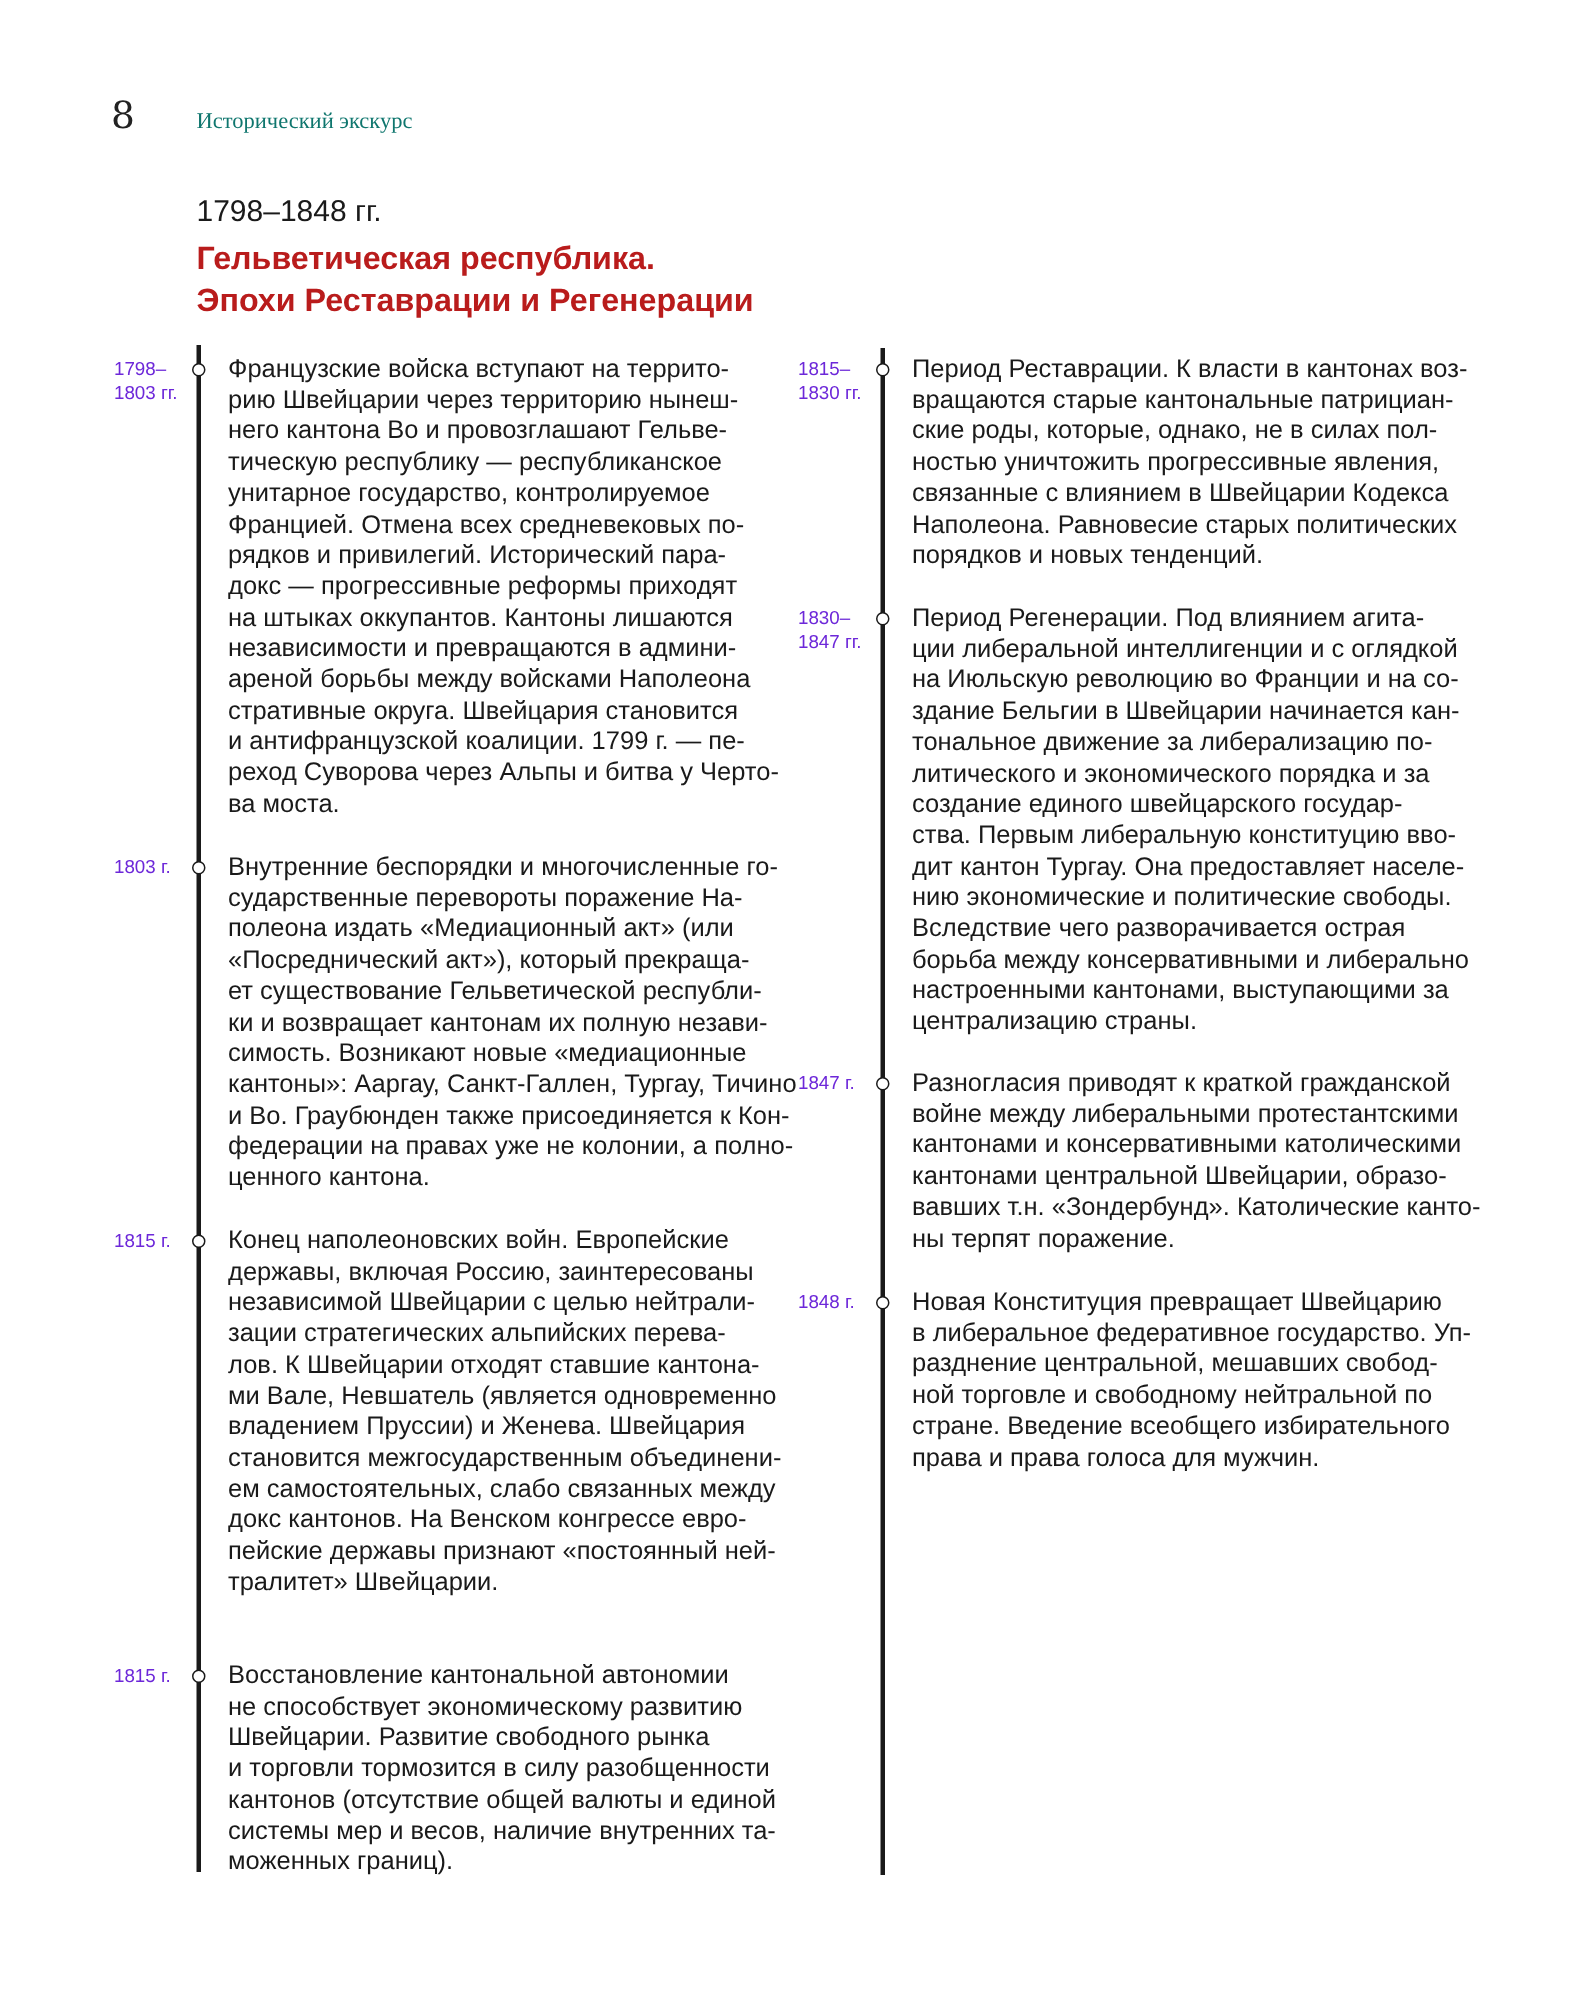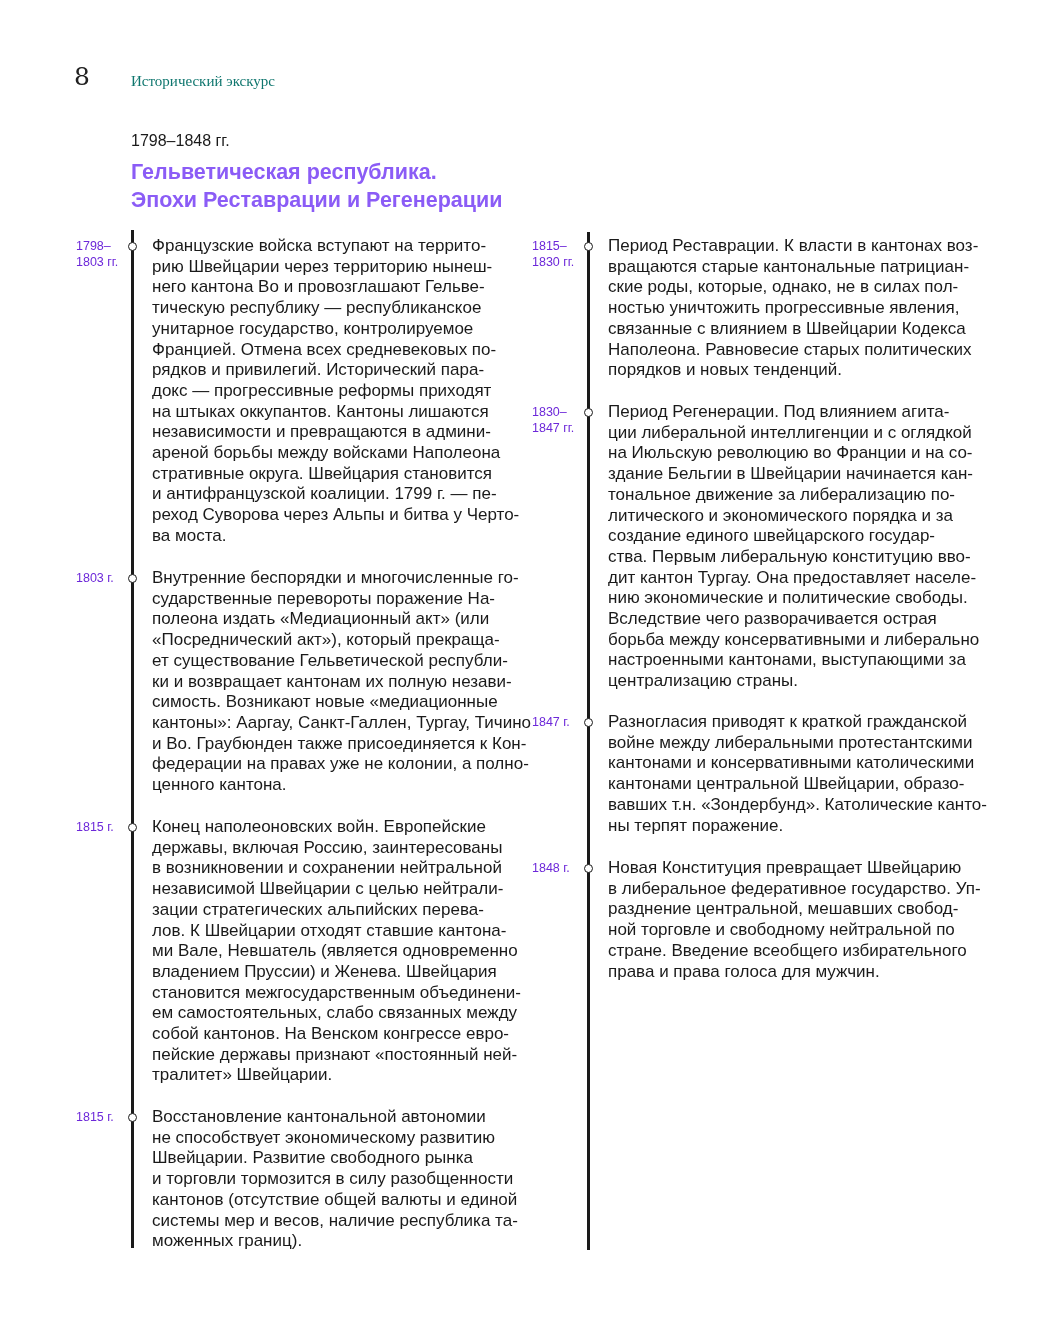--- a/index.html
+++ b/index.html
@@ -1,20 +1,20 @@
 <!DOCTYPE html>
 <html><head>
 <meta charset="utf-8">
 <style>
   html, body { margin: 0; padding: 0; background: #ffffff; }
   body { width: 1060px; height: 1336px; position: relative; overflow: hidden; color: #1a1a1a; }
   .page-number { position: absolute; left: 74px; top: 62px; font-family: "DejaVu Serif", serif; font-size: 25px; line-height: 30px; color: #222; }
   .running-head { position: absolute; left: 131px; top: 72px; font-family: "Liberation Serif", serif; font-size: 15px; line-height: 18px; color: #0f766e; }
-  .section-date { position: absolute; left: 131px; top: 128px; font-family: "Liberation Sans", sans-serif; font-size: 16px; line-height: 26px; color: #1a1a1a; }
-  .section-title { position: absolute; left: 131px; top: 158px; font-family: "Liberation Sans", sans-serif; font-weight: bold; font-size: 21.5px; line-height: 28px; color: #8b5cf6; margin: 0; }
+  .section-date { position: absolute; left: 131px; top: 128px; font-family: "Liberation Sans", sans-serif; font-size: 20px; line-height: 26px; color: #1a1a1a; }
+  .section-title { position: absolute; left: 131px; top: 158px; font-family: "Liberation Sans", sans-serif; font-weight: bold; font-size: 21.5px; line-height: 28px; color: #b91c1c; margin: 0; }
   .section-title span { display: block; white-space: nowrap; }
 
   .timeline { position: absolute; top: 230px; width: 460px; }
   .timeline.left { left: 0px; }
   .timeline.right { left: 456px; }
   .tl-line { position: absolute; left: 131px; top: 0; width: 3px; background: #1a1a1a; }
   .timeline.left .tl-line { height: 1018px; }
   .timeline.right .tl-line { height: 1018px; top: 2px; }
 
   .entry { position: absolute; left: 0; width: 460px; }
@@ -82,45 +82,44 @@
       </p>
     </div>
     <div class="entry" style="top: 587px;">
       <div class="entry-date">
         <span>1815 г.</span>
       </div>
       <div class="entry-marker"></div>
       <p class="entry-text">
         <span>Конец наполеоновских войн. Европейские</span>
         <span>державы, включая Россию, заинтересованы</span>
-        <span>в возникновении и сохранении нейтральной</span>
         <span>независимой Швейцарии с целью нейтрали-</span>
         <span>зации стратегических альпийских перева-</span>
         <span>лов. К Швейцарии отходят ставшие кантона-</span>
         <span>ми Вале, Невшатель (является одновременно</span>
         <span>владением Пруссии) и Женева. Швейцария</span>
         <span>становится межгосударственным объединени-</span>
         <span>ем самостоятельных, слабо связанных между</span>
-        <span>собой кантонов. На Венском конгрессе евро-</span>
+        <span>докс кантонов. На Венском конгрессе евро-</span>
         <span>пейские державы признают «постоянный ней-</span>
         <span>тралитет» Швейцарии.</span>
       </p>
     </div>
     <div class="entry" style="top: 877px;">
       <div class="entry-date">
         <span>1815 г.</span>
       </div>
       <div class="entry-marker"></div>
       <p class="entry-text">
         <span>Восстановление кантональной автономии</span>
         <span>не способствует экономическому развитию</span>
         <span>Швейцарии. Развитие свободного рынка</span>
         <span>и торговли тормозится в силу разобщенности</span>
         <span>кантонов (отсутствие общей валюты и единой</span>
-        <span>системы мер и весов, наличие республика та-</span>
+        <span>системы мер и весов, наличие внутренних та-</span>
         <span>моженных границ).</span>
       </p>
     </div>
   </div>
 
 <div class="timeline right">
   <div class="tl-line"></div>
 <div class="entry" style="top: 6px;">
       <div class="entry-date">
         <span>1815–</span>

